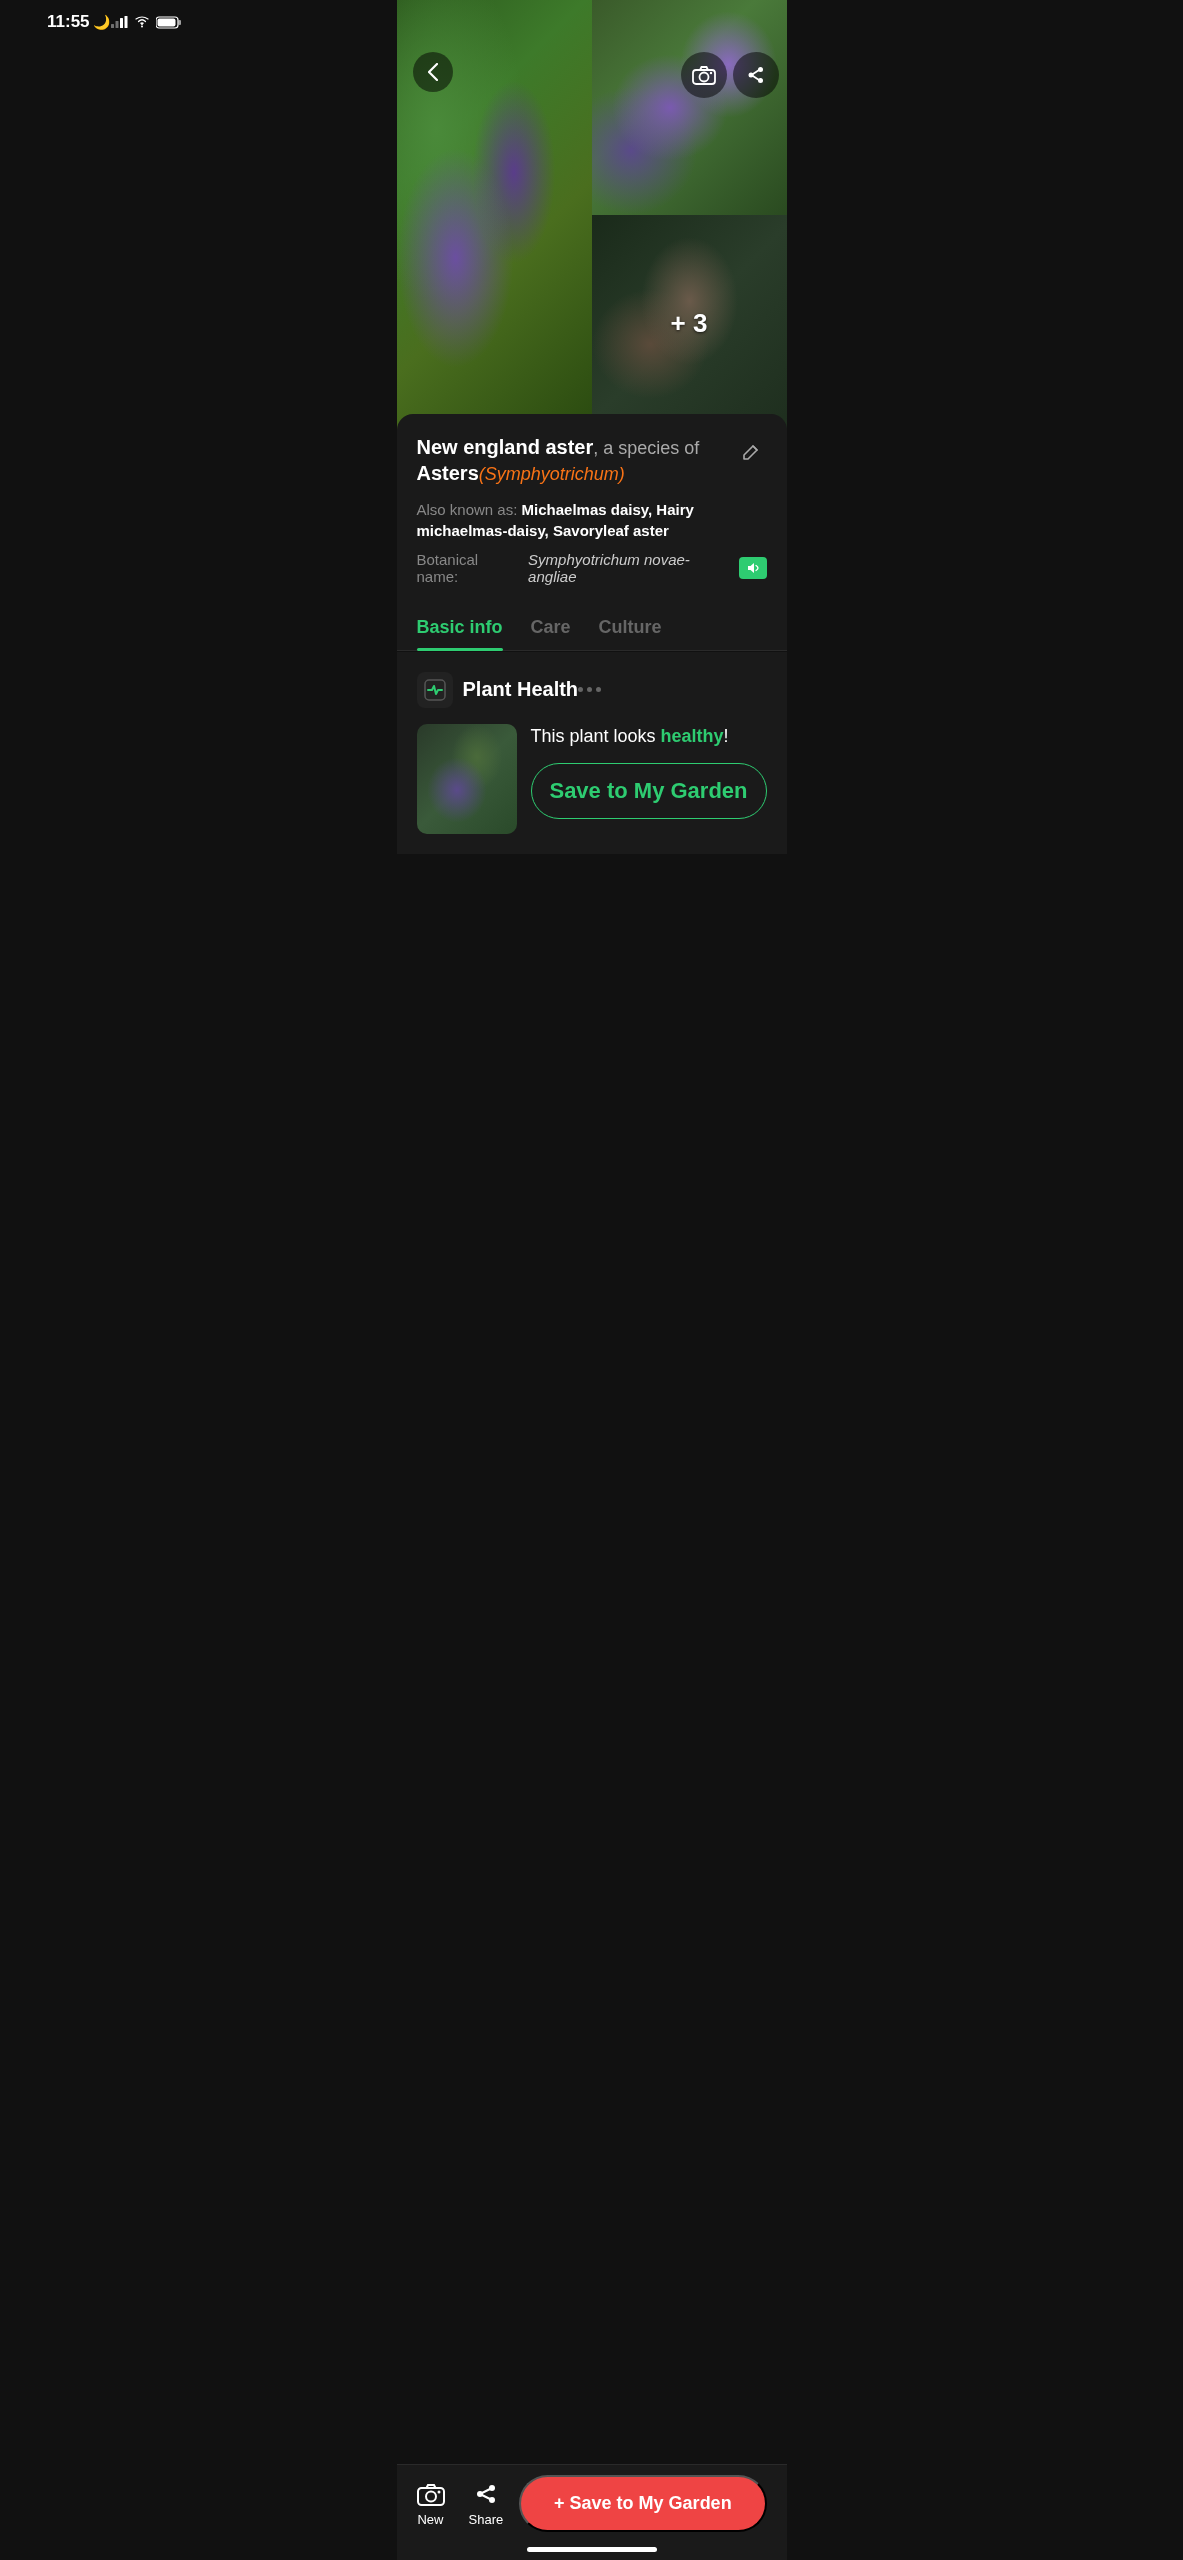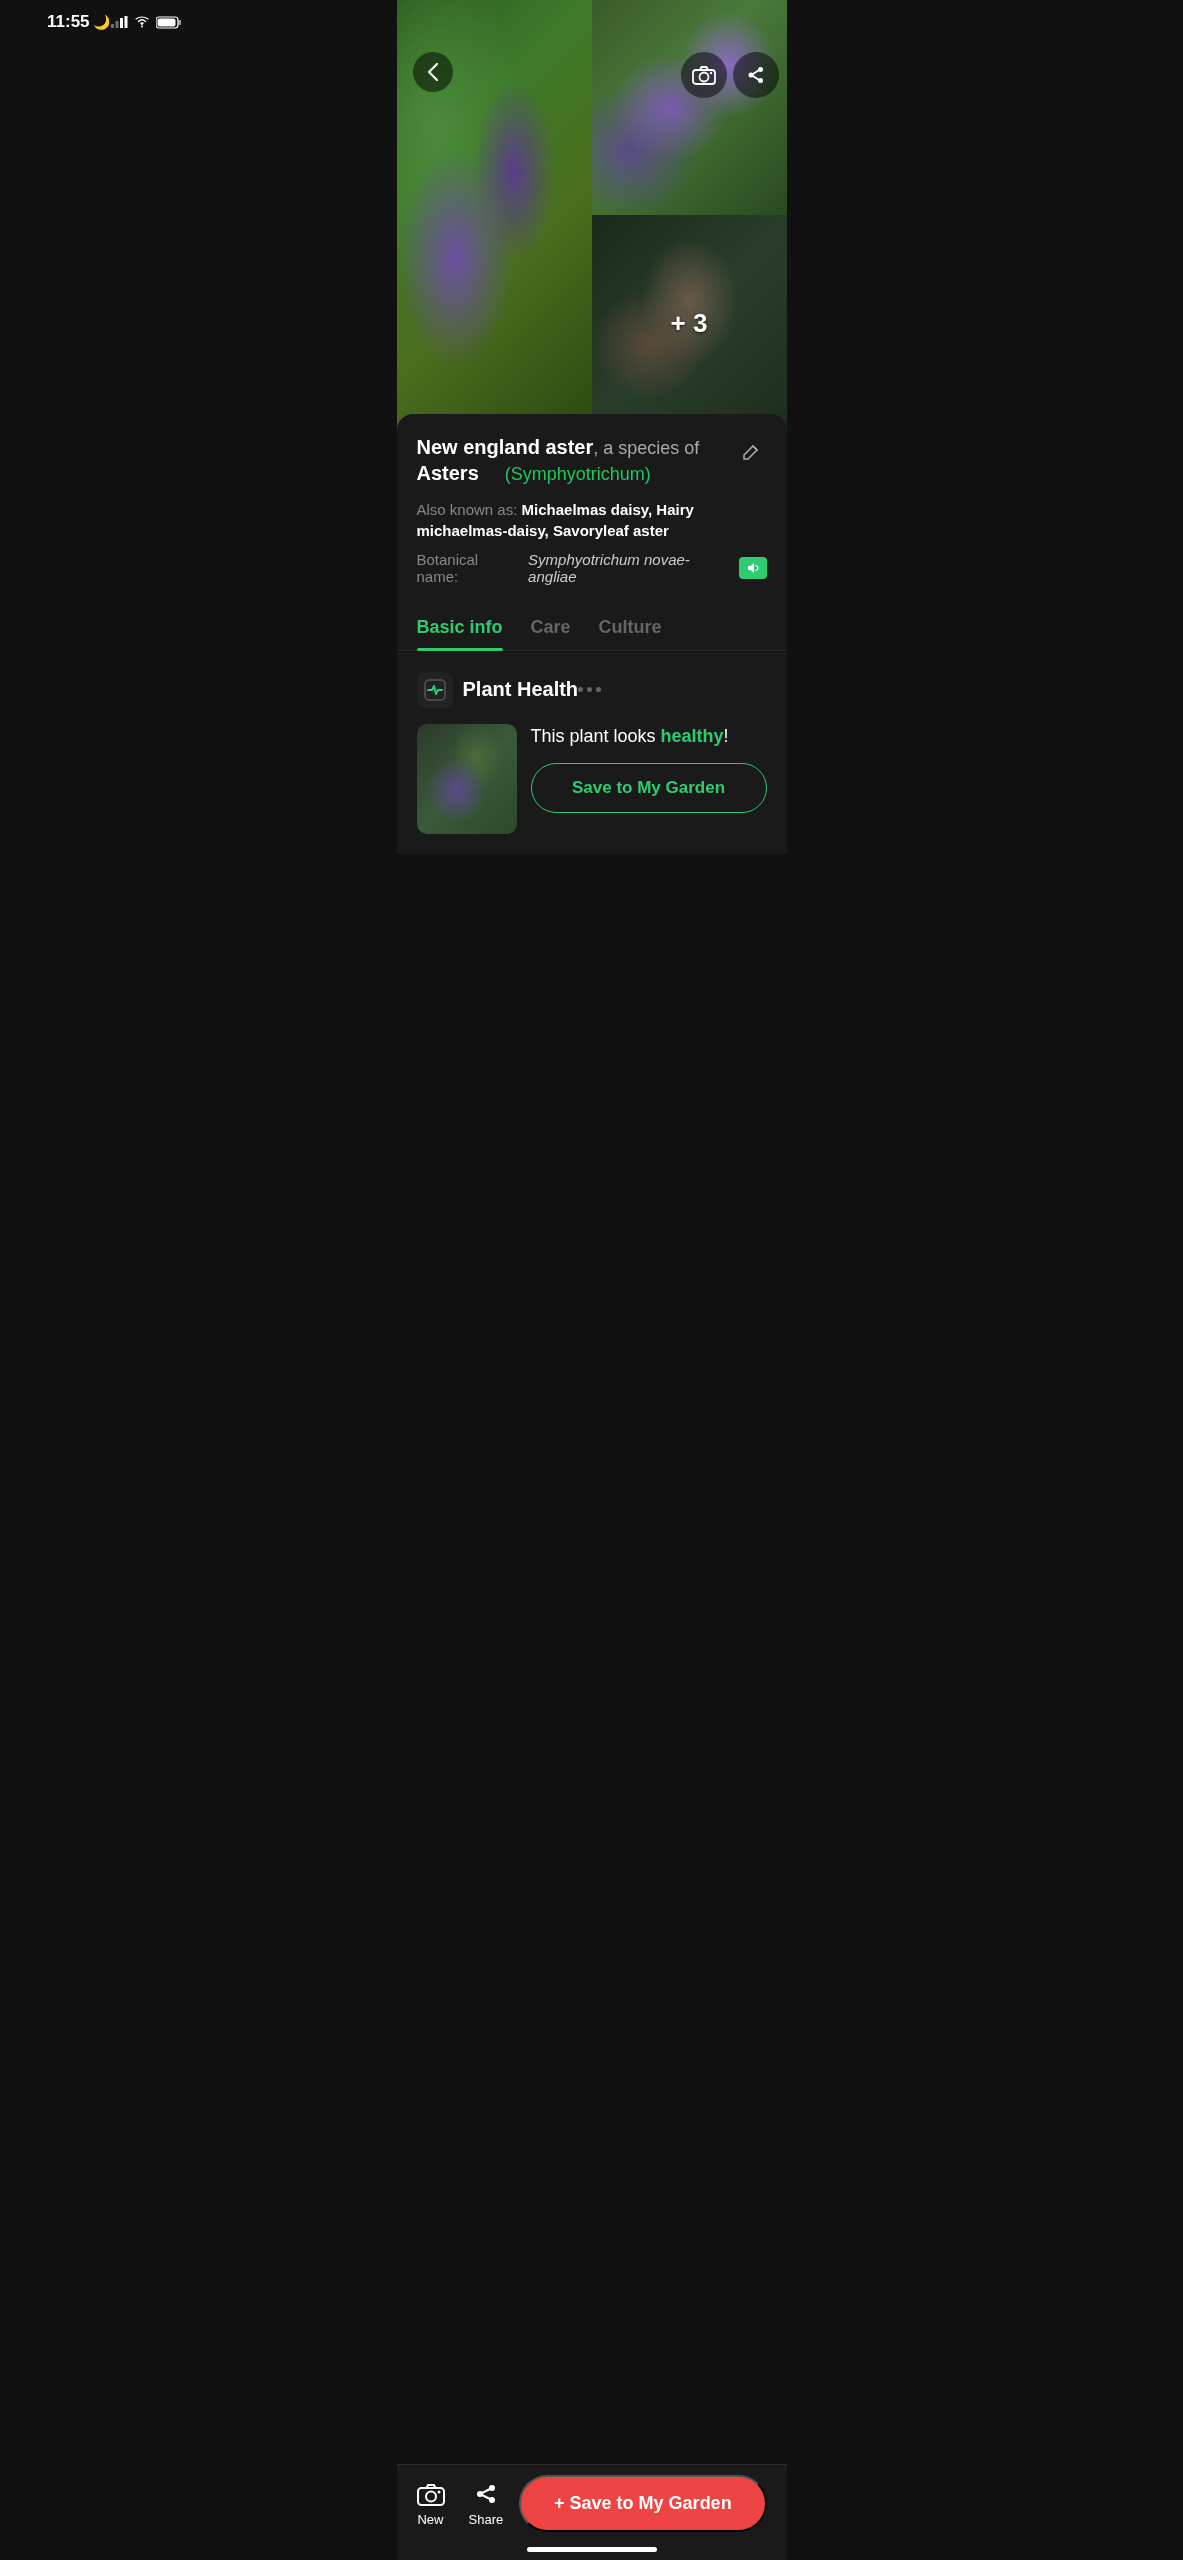--- a/index.html
+++ b/index.html
@@ -190,23 +190,23 @@
       font-size: 18px;
     }
 
     .plant-title .genus {
       font-weight: 700;
       font-size: 20px;
     }
 
     .plant-title .genus-italic {
       font-weight: 400;
-      color: #22c55e;
+      font-style: italic;
+      color: #f97316;
       font-size: 18px;
-      margin-left: 26px;
     }
 
     .edit-icon {
       width: 32px;
       height: 32px;
       display: flex;
       align-items: center;
       justify-content: center;
       flex-shrink: 0;
       cursor: pointer;
@@ -367,21 +367,21 @@
       font-weight: 600;
     }
 
     .save-outline-btn {
       width: 100%;
       padding: 14px;
       border: 1.5px solid #2ecc71;
       border-radius: 50px;
       background: transparent;
       color: #2ecc71;
-      font-size: 17px;
+      font-size: 22px;
       font-weight: 600;
       cursor: pointer;
       text-align: center;
     }
 
     
     .bottom-bar {
       position: fixed;
       bottom: 0;
       left: 50%;

